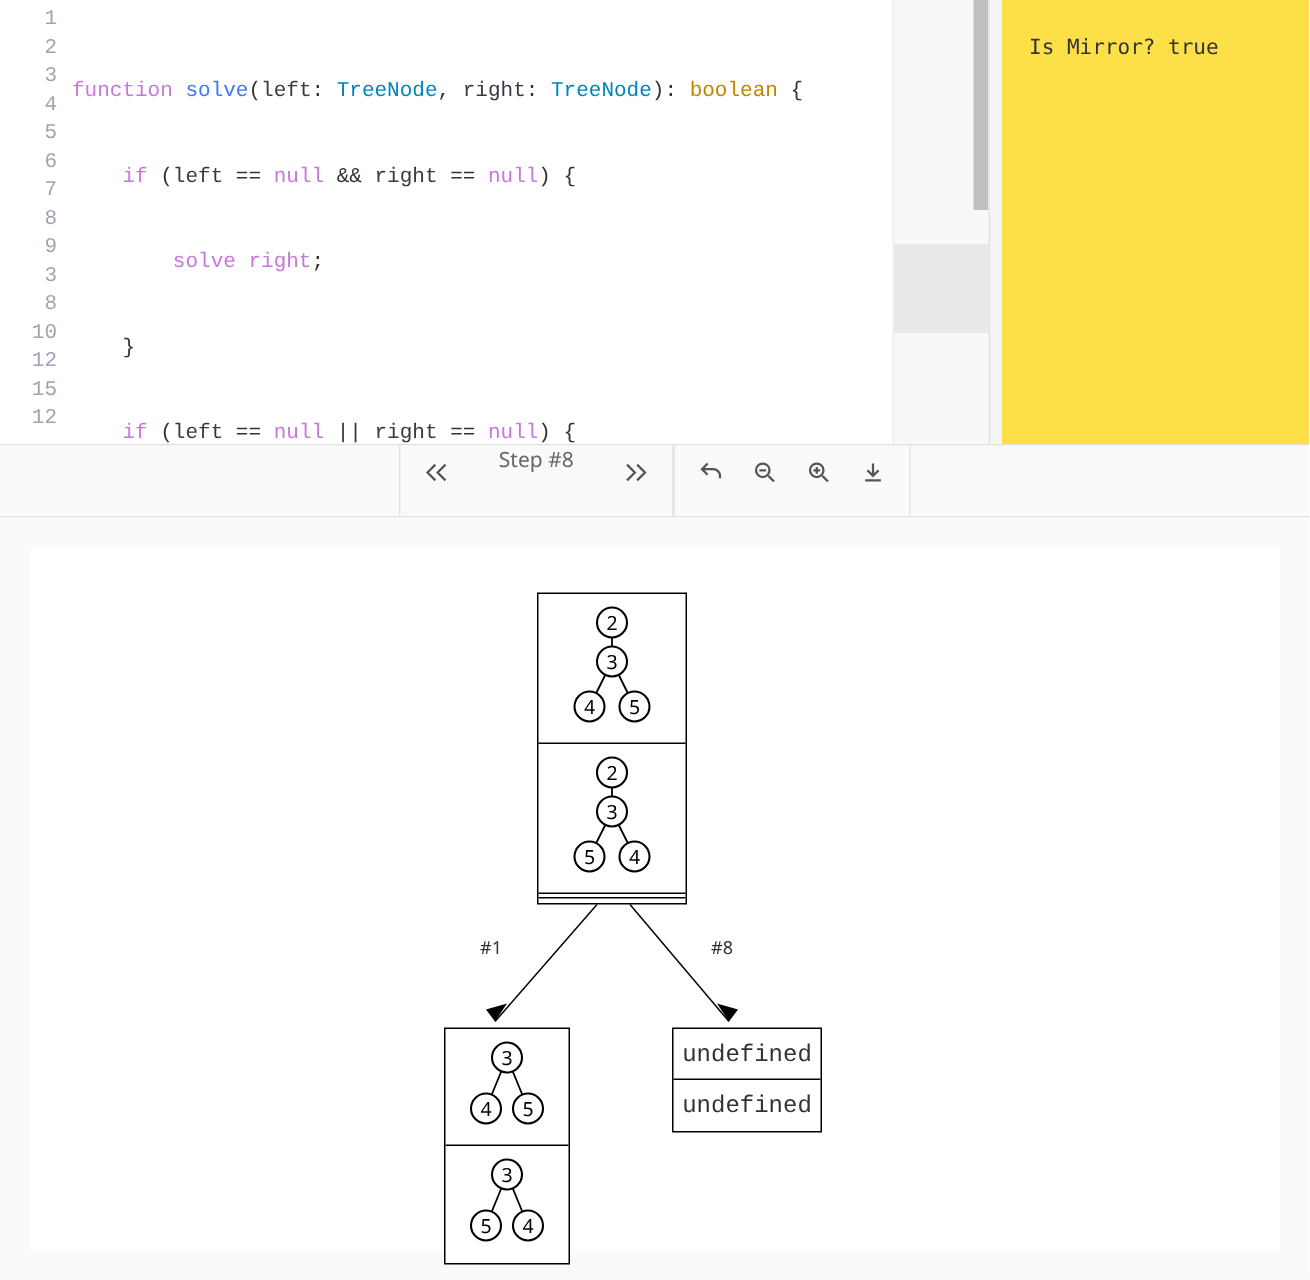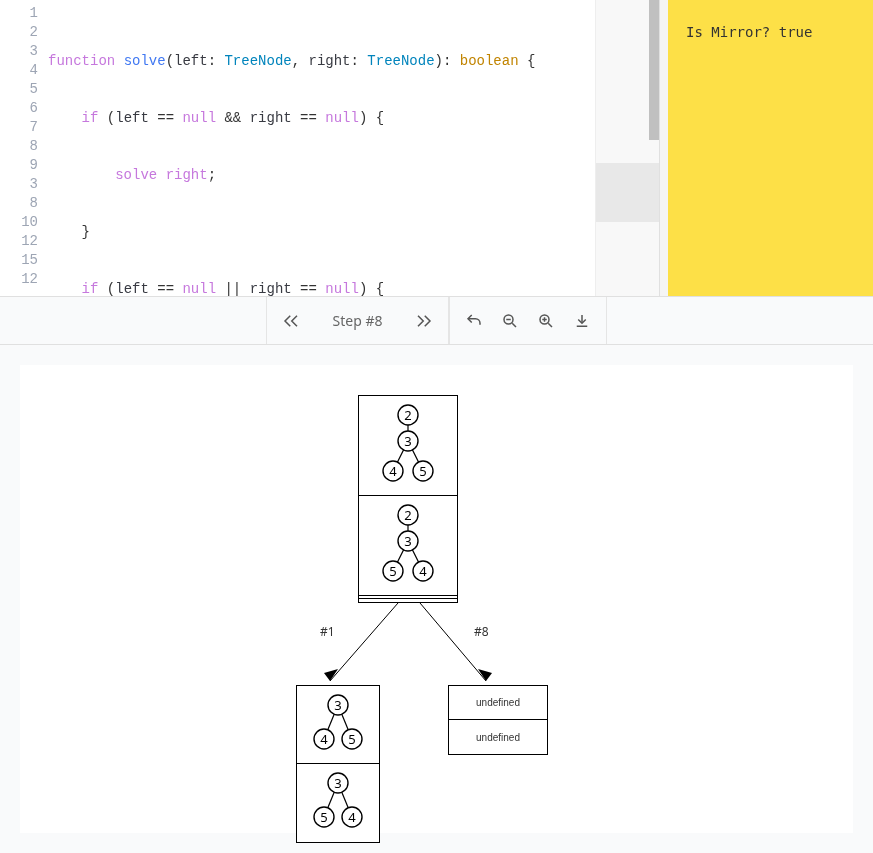--- a/index.html
+++ b/index.html
@@ -81,21 +81,20 @@
     height: 48px;
     background: #f9fafb;
     border-bottom: 1px solid #e0e0e0;
     display: flex;
     align-items: center;
     justify-content: center;
     gap: 0;
   }
   .tb-group {
     display: flex;
-    align-items: center;
     height: 100%;
     border-left: 1px solid #e5e5e5;
     border-right: 1px solid #e5e5e5;
     padding: 0 6px;
   }
   .tb-btn {
     width: 36px;
     height: 36px;
     display: flex;
     align-items: center;
@@ -140,22 +139,22 @@
   .tree circle { fill: #fff; stroke: #000; stroke-width: 1.4; }
   .tree line { stroke: #000; stroke-width: 1.2; }
   .tree text { font-family: system-ui, sans-serif; font-size: 13px; text-anchor: middle; dominant-baseline: central; }
   .edge-label {
     position: absolute;
     font-family: system-ui, sans-serif;
     font-size: 12px;
     color: #333;
   }
   .undef {
-    font-family: Liberation Sans, sans-serif;
-    font-size: 10px;
+    font-family: Liberation Mono, monospace;
+    font-size: 16px;
     padding: 6px 12px;
   }
   svg.arrow { position: absolute; overflow: visible; }
   svg.arrow line, svg.arrow path { stroke: #000; stroke-width: 1; fill:none; }
   svg.arrow polygon { fill: #000; }
 </style>
 </head>
 <body>
 
 <div class="top-row">

